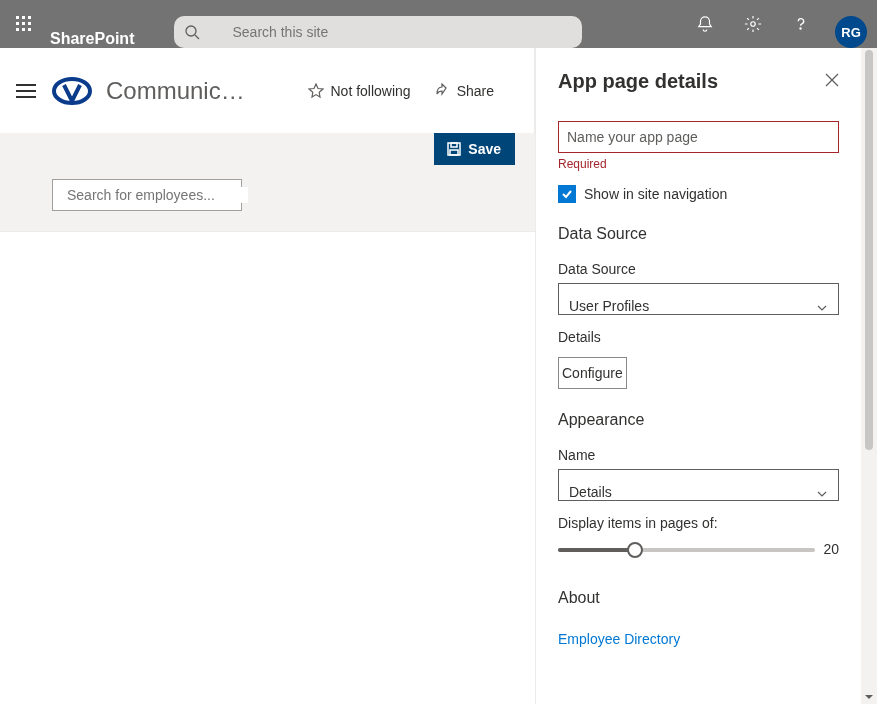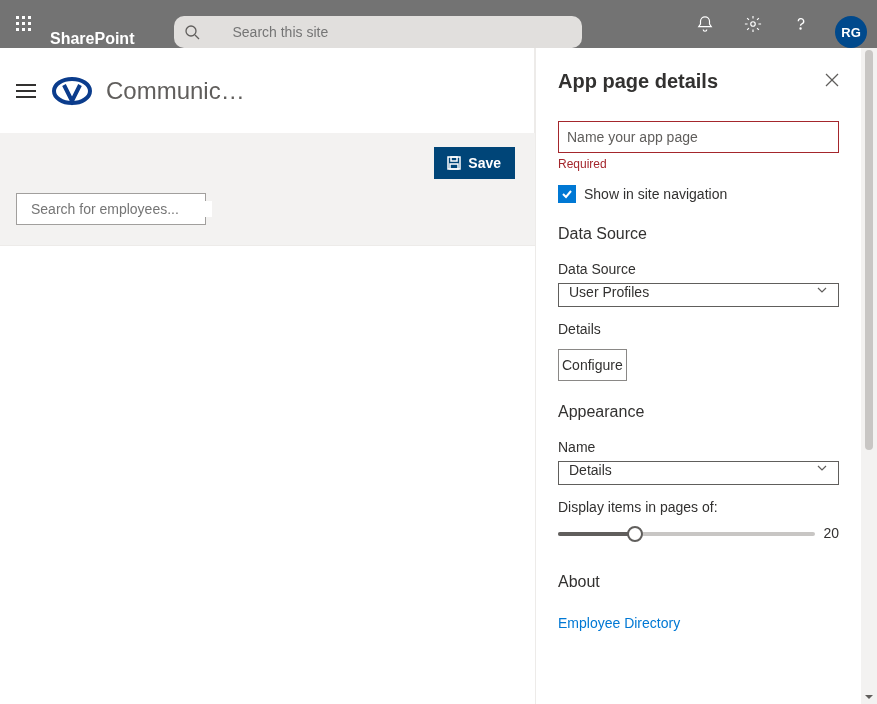--- a/index.html
+++ b/index.html
@@ -27,45 +27,45 @@
   .site-actions { display:flex; align-items:center; gap:24px; margin-left: auto; margin-right: 24px;}
   .site-action { display:flex; align-items:center; gap:6px; font-size:14px; color:#323130; cursor:pointer;}
   .site-action svg { stroke:#605e5c; fill:none;}
 
   
   .main-flex { display:flex; height: calc(704px - 48px); }
   .left-col { width: 536px; display:flex; flex-direction:column; border-right:1px solid #edebe9;}
   .right-col { flex:1; display:flex; position:relative;}
 
   
-  .canvas-bar { background:#f3f2f1; padding:14px 20px 20px 16px; display:flex; flex-direction:column; }
+  .canvas-bar { background:#f3f2f1; padding:0 20px 20px 16px; display:flex; flex-direction:column; }
   .save-btn-row { display:flex; justify-content:flex-end; margin-bottom:14px;}
   .save-btn { background:#004578; color:#fff; border:none; padding:8px 14px 8px 12px; font-size:14px; font-weight:600; display:flex; align-items:center; gap:6px; cursor:pointer;}
   .save-btn svg { stroke:#fff; fill:none;}
-  .emp-search { width:190px; height:32px; border:1px solid #a19f9d; background:#fff; display:flex; align-items:center; padding:0 8px;}
+  .emp-search { width:190px; height:32px; border:1px solid #a19f9d; background:#fff; display:flex; align-items:center; padding:0 8px;margin-left:36px;}
   .emp-search svg { stroke:#605e5c; fill:none;}
   .emp-search input { border:none; flex:1; font-size:14px; outline:none; padding-left:6px; color:#605e5c;}
   .left-white { flex:1; background:#fff; border-top:1px solid #edebe9;}
 
   
   .panel { flex:1; padding:22px 22px 10px 22px; overflow-y:auto; }
   .panel-header { display:flex; align-items:center; justify-content:space-between; margin-bottom:28px;}
   .panel-title { font-size:20px; font-weight:600; color:#323130; }
   .close-x { cursor:pointer; color:#605e5c; font-size:16px;}
   .field-label { font-size:14px; color:#323130; margin-bottom:6px; display:block;}
   .field-group { margin-bottom:14px; }
   .text-input { width:100%; height:32px; border:1px solid #a4262c; padding:0 8px; font-size:14px; outline:none; color:#323130;}
   .text-input::placeholder { color:#605e5c; }
   .req-text { color:#a4262c; font-size:12px; margin-top:4px;}
   .checkbox-row { display:flex; align-items:center; gap:8px; margin-top:10px; margin-bottom:10px;}
   .checkbox { width:18px; height:18px; background:#0078d4; display:flex; align-items:center; justify-content:center;}
   .checkbox svg { stroke:#fff; stroke-width:2; fill:none;}
   .checkbox-label { font-size:14px; color:#323130;}
   .section-h { font-size:16px; color:#323130; font-weight:400; margin-top:22px; margin-bottom:18px;}
-  .dropdown { width:100%; height:24px; border:1px solid #605e5c; display:flex; align-items:flex-start; justify-content:space-between; padding:0 10px; font-size:14px; color:#323130; cursor:pointer; background:#fff;}
+  .dropdown { width:100%; height:32px; border:1px solid #605e5c; display:flex; align-items:flex-end; justify-content:space-between; padding:0 10px; font-size:14px; color:#323130; cursor:pointer; background:#fff;}
   .dropdown svg { stroke:#605e5c; fill:none;}
   .config-btn { margin-top:6px; padding:7px 3px; background:#fff; border:1px solid #8a8886; font-size:14px; color:#323130; cursor:pointer;}
   .slider-row { display:flex; align-items:center; gap:0; margin-top:8px;}
   .slider { flex:1; position:relative; height:20px; }
   .slider-track { position:absolute; top:9px; left:0; right:0; height:4px; background:#c8c6c4; border-radius:2px;}
   .slider-fill { position:absolute; top:9px; left:0; width:28%; height:4px; background:#605e5c; border-radius:2px;}
   .slider-thumb { position:absolute; top:3px; left:27%; width:16px; height:16px; background:#fff; border:2px solid #605e5c; border-radius:50%;}
   .slider-val { font-size:14px; color:#323130; width:24px; text-align:right;}
   .about-link { color:#0078d4; font-size:14px; cursor:pointer; margin-top:6px; display:inline-block;}
   .panel-scrollbar { width:16px; background:#f3f2f1; position:relative;}
@@ -127,20 +127,34 @@
       <div class="hamburger">
           <span></span>
           <span></span>
           <span></span>
         </div>
       <svg class="site-logo" viewBox="0 0 40 40">
           <ellipse cx="20" cy="20" rx="18" ry="12" fill="none" stroke="#0b3c8c" stroke-width="4"></ellipse>
           <path d="M12 14 L20 30 L28 14" fill="none" stroke="#0b3c8c" stroke-width="4"></path>
         </svg>
       <div class="site-title">Communicati…</div>
+      <div class="site-actions">
+        <div class="site-action">
+          <svg width="16" height="16" viewBox="0 0 16 16" stroke-width="1.2">
+              <path d="M8 1l2 4.5 5 .5-3.8 3.3L12 14l-4-2.4L4 14l.8-4.7L1 6l5-.5z"></path>
+            </svg>
+          <span>Not following</span>
+        </div>
+        <div class="site-action">
+          <svg width="16" height="16" viewBox="0 0 16 16" stroke-width="1.2">
+              <path d="M11 5l-4-4v3C3 4 2 8 2 11c1-2 3-3 5-3v3z"></path>
+            </svg>
+          <span>Share</span>
+        </div>
+      </div>
     </div>
 
     <div class="canvas-bar">
       <div class="save-btn-row">
         <button class="save-btn">
           <svg width="16" height="16" viewBox="0 0 16 16" stroke-width="1.5">
               <rect x="2" y="2" width="12" height="12"></rect>
               <rect x="5" y="2" width="6" height="4"></rect>
               <rect x="4" y="9" width="8" height="5"></rect>
             </svg>

